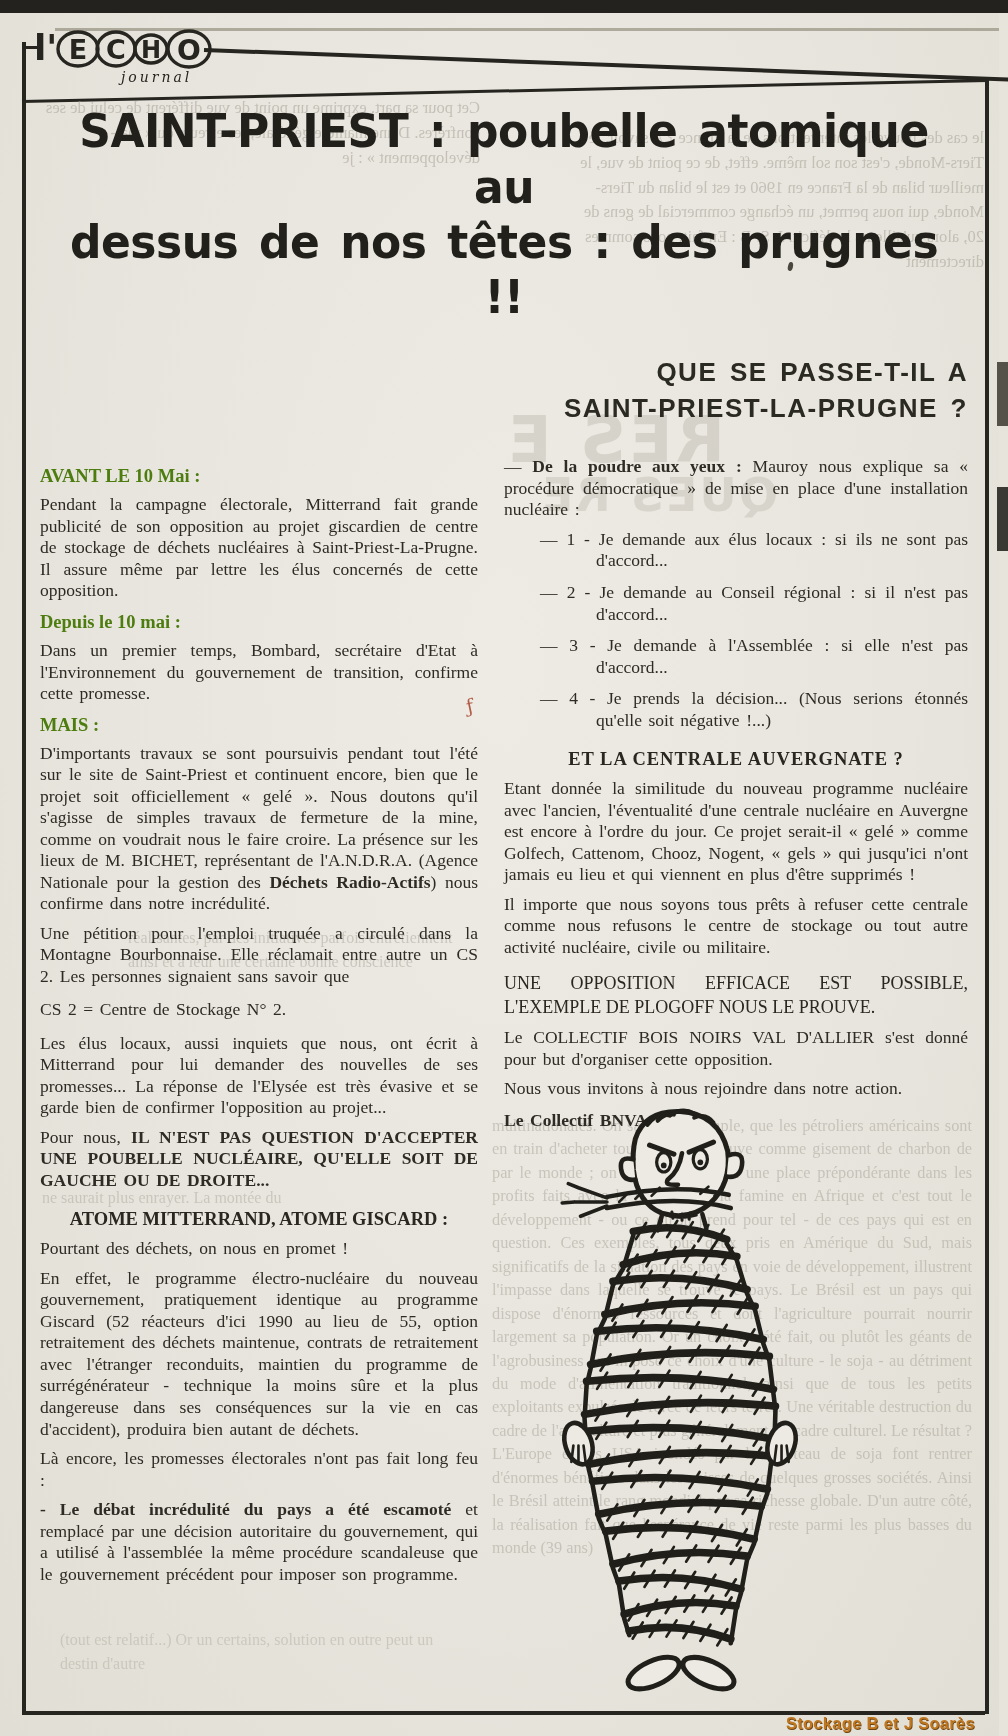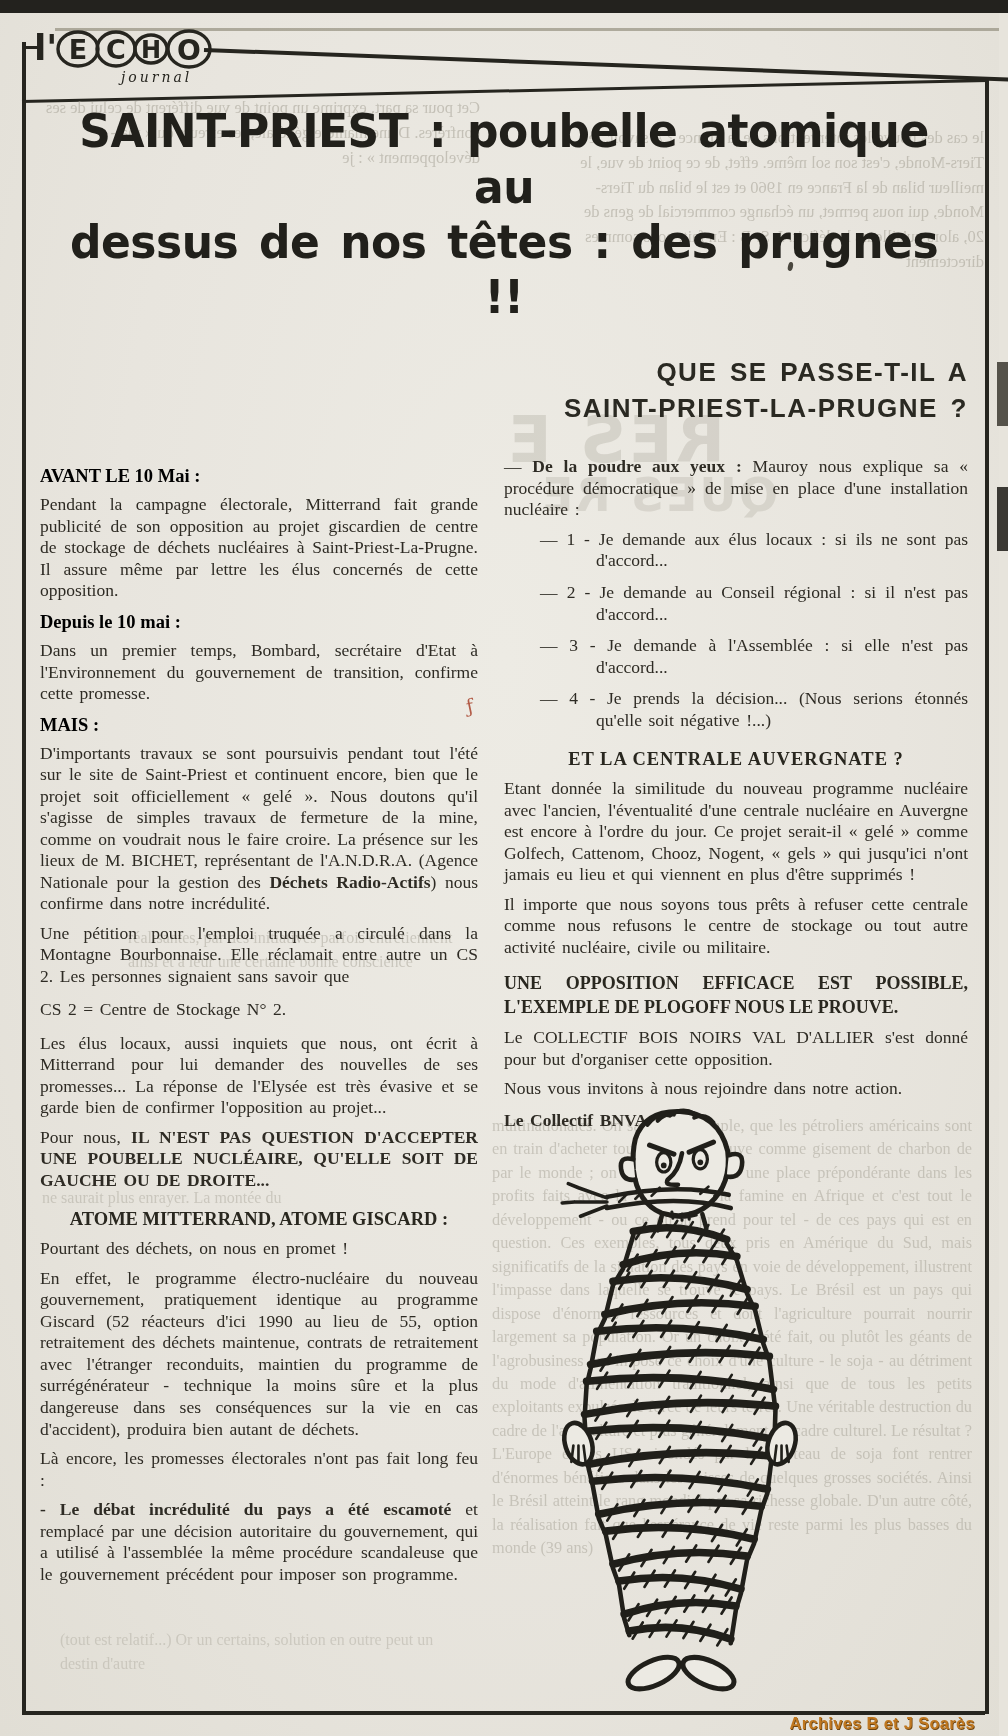--- a/index.html
+++ b/index.html
@@ -41,23 +41,23 @@
   
   .content{position:absolute;left:40px;top:104px;width:928px;z-index:2;}
   .headline{font-family:"DejaVu Sans",sans-serif;font-weight:700;font-size:44px;line-height:1.18;
     text-align:center;color:#21201b;letter-spacing:-0.5px;transform:scaleY(1.06);transform-origin:top center;word-spacing:6px;}
   .subhead{margin-top:42px;text-align:right;font-family:"Liberation Sans",sans-serif;font-weight:bold;
     font-size:26px;line-height:1.4;letter-spacing:1.5px;color:#2a2922;word-spacing:4px;}
   .cols{display:flex;gap:26px;margin-top:30px;height:1360px;overflow:hidden;}
   .col-left{width:438px;}
   .col-right{width:464px;}
   .col p{margin:0 0 8px;font-size:17.5px;line-height:1.23;text-align:justify;word-spacing:2.2px;color:#2e2b24;}
-  .sec{font-weight:bold;font-size:18.5px;margin:10px 0 7px;color:#000000;}
+  .sec{font-weight:bold;font-size:18.5px;margin:10px 0 7px;color:#4d7c0f;}
   .sec-center{font-weight:bold;font-size:18.5px;margin:16px 0 7px;text-align:center;line-height:1.3;color:#29271f;}
-  .sec-caps{font-weight:bold;font-size:18px;margin:14px 0 8px;text-align:justify;line-height:1.3;color:#29271f;}
+  .sec-caps{font-weight:normal;font-size:18px;margin:14px 0 8px;text-align:justify;line-height:1.3;color:#29271f;}
   .bold-caps{font-weight:bold;}
   .num-item{padding-left:92px !important;text-indent:-56px;text-align:left;margin:2px 0 10px !important;}
   .cs2{margin:12px 0 12px !important;}
   .signature{text-align:right;font-weight:bold;padding-right:30px;margin-top:10px !important;}
   .illu-wrap{position:absolute;left:548px;top:1098px;width:264px;height:610px;z-index:3;}
   
   .stamp{position:absolute;left:575px;top:1714px;width:400px;text-align:right;z-index:4;
     font-family:"Liberation Sans",sans-serif;font-weight:bold;font-size:16.5px;color:#c07820;
     letter-spacing:.3px;text-shadow:0.7px 0.7px 0 #6e4410;}
   svg text{font-family:"DejaVu Sans",sans-serif;}
@@ -322,14 +322,14 @@
             <line x1="230" y1="342" x2="230" y2="358" stroke-width="2.6"></line>
             <line x1="235" y1="342" x2="237" y2="358" stroke-width="2.6"></line>
           </g>
 
         <ellipse cx="104" cy="566" rx="27" ry="12" transform="rotate(-24 104 566)" stroke-width="5" fill="#eceae3"></ellipse>
         <ellipse cx="158" cy="566" rx="27" ry="12" transform="rotate(24 158 566)" stroke-width="5" fill="#eceae3"></ellipse>
       </g>
     </svg>
   </div>
 
-  <div class="stamp">Archives B et J Soarès</div>
+  <div class="stamp">Stockage B et J Soarès</div>
 </div>
 
 </body></html>

